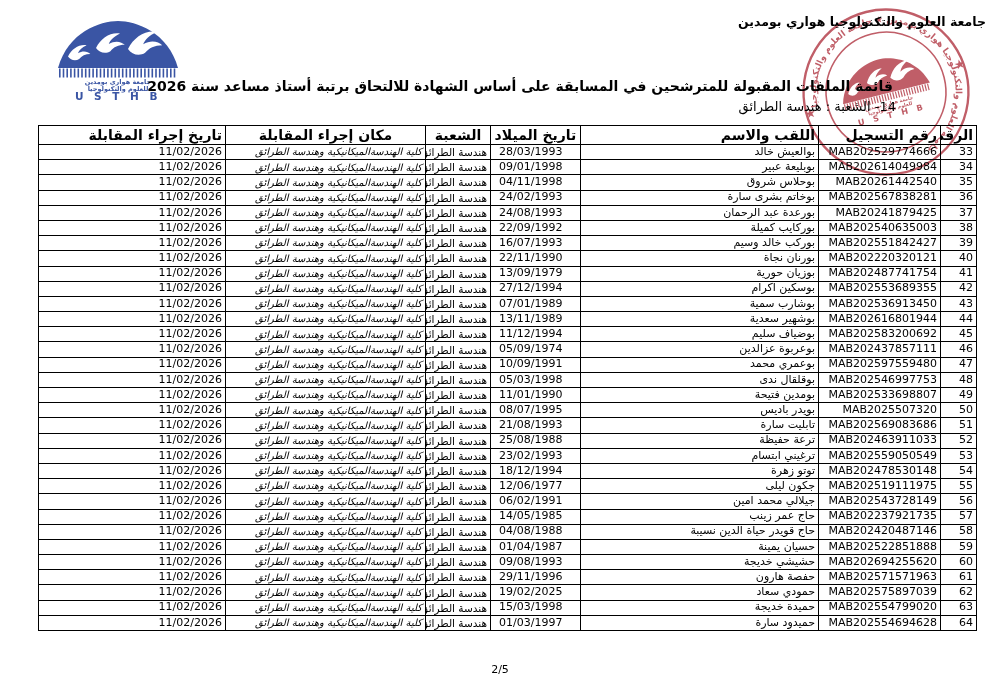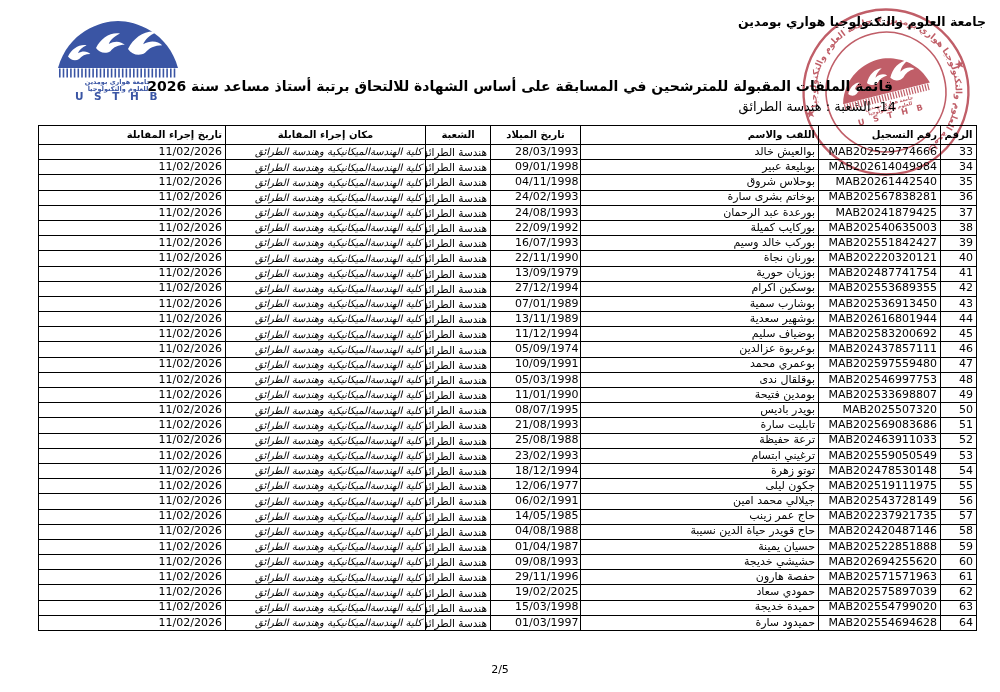--- a/index.html
+++ b/index.html
@@ -35,26 +35,26 @@
     position:absolute;top:0;left:778px;width:216px;height:188px;
     opacity:.82;mix-blend-mode:multiply;pointer-events:none;z-index:5;
   }
   
   .tbl-wrap{position:absolute;top:125px;left:38px;width:938px;}
   table{border-collapse:collapse;table-layout:fixed;direction:rtl;width:938px;}
   th,td{
     border:1px solid #000;padding:0 3px;white-space:nowrap;overflow:hidden;
     font-size:11px;line-height:1.15;height:15.2px;
   }
-  th{font-weight:bold;height:19px;font-size:10px;}
+  th{font-weight:bold;height:19px;font-size:14px;}
   
   td.c0{text-align:right;}
   td.c1{direction:ltr;text-align:right;}
   td.c2{text-align:right;}
-  td.c3{direction:ltr;text-align:left;padding-left:24px;margin-left:36px;}
+  td.c3{direction:ltr;text-align:left;padding-left:8px;margin-left:36px;}
   td.c4{text-align:right;font-size:10.5px;}
   td.c5{text-align:right;font-size:10px;font-style:italic;}
   td.c6{text-align:right;padding-left:13px;}
   th.c0,th.c3,th.c4,th.c5{text-align:center;}
   th.c1,th.c2,th.c6{text-align:right;}
   
   .page-num{position:absolute;top:663px;left:0;right:0;text-align:center;font-size:11px;}
   svg text{font-family:"DejaVu Sans",sans-serif;}
 </style>
 </head>

